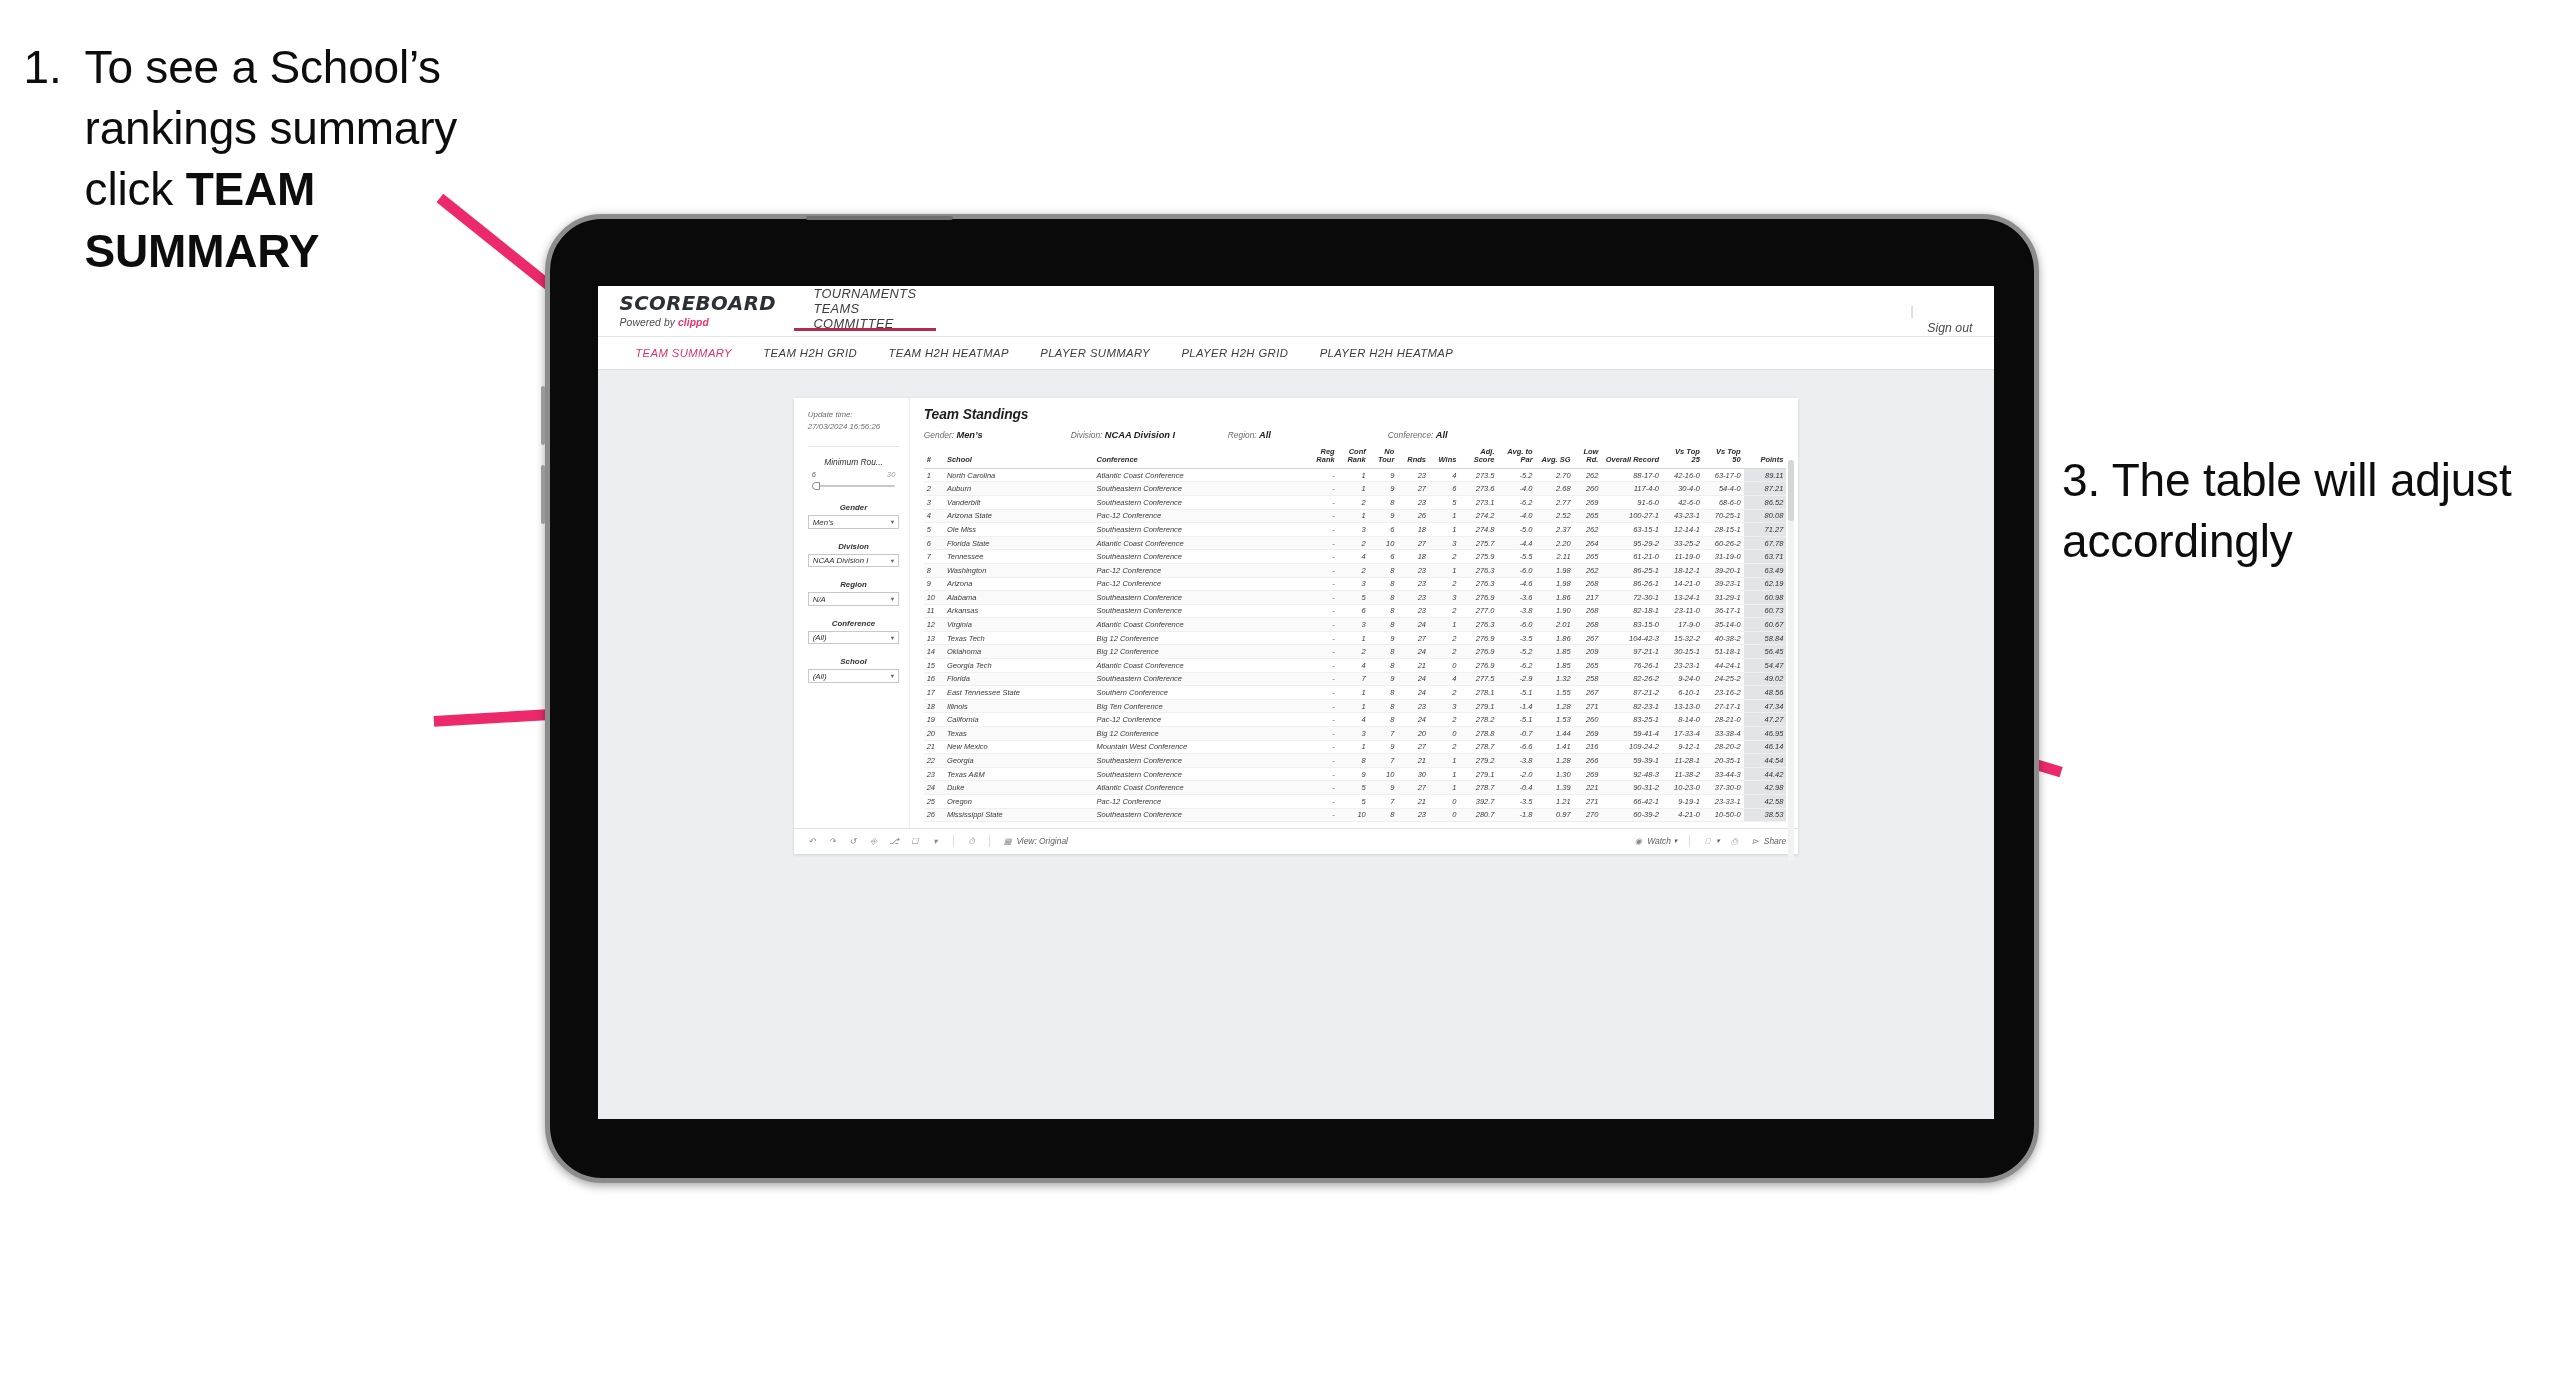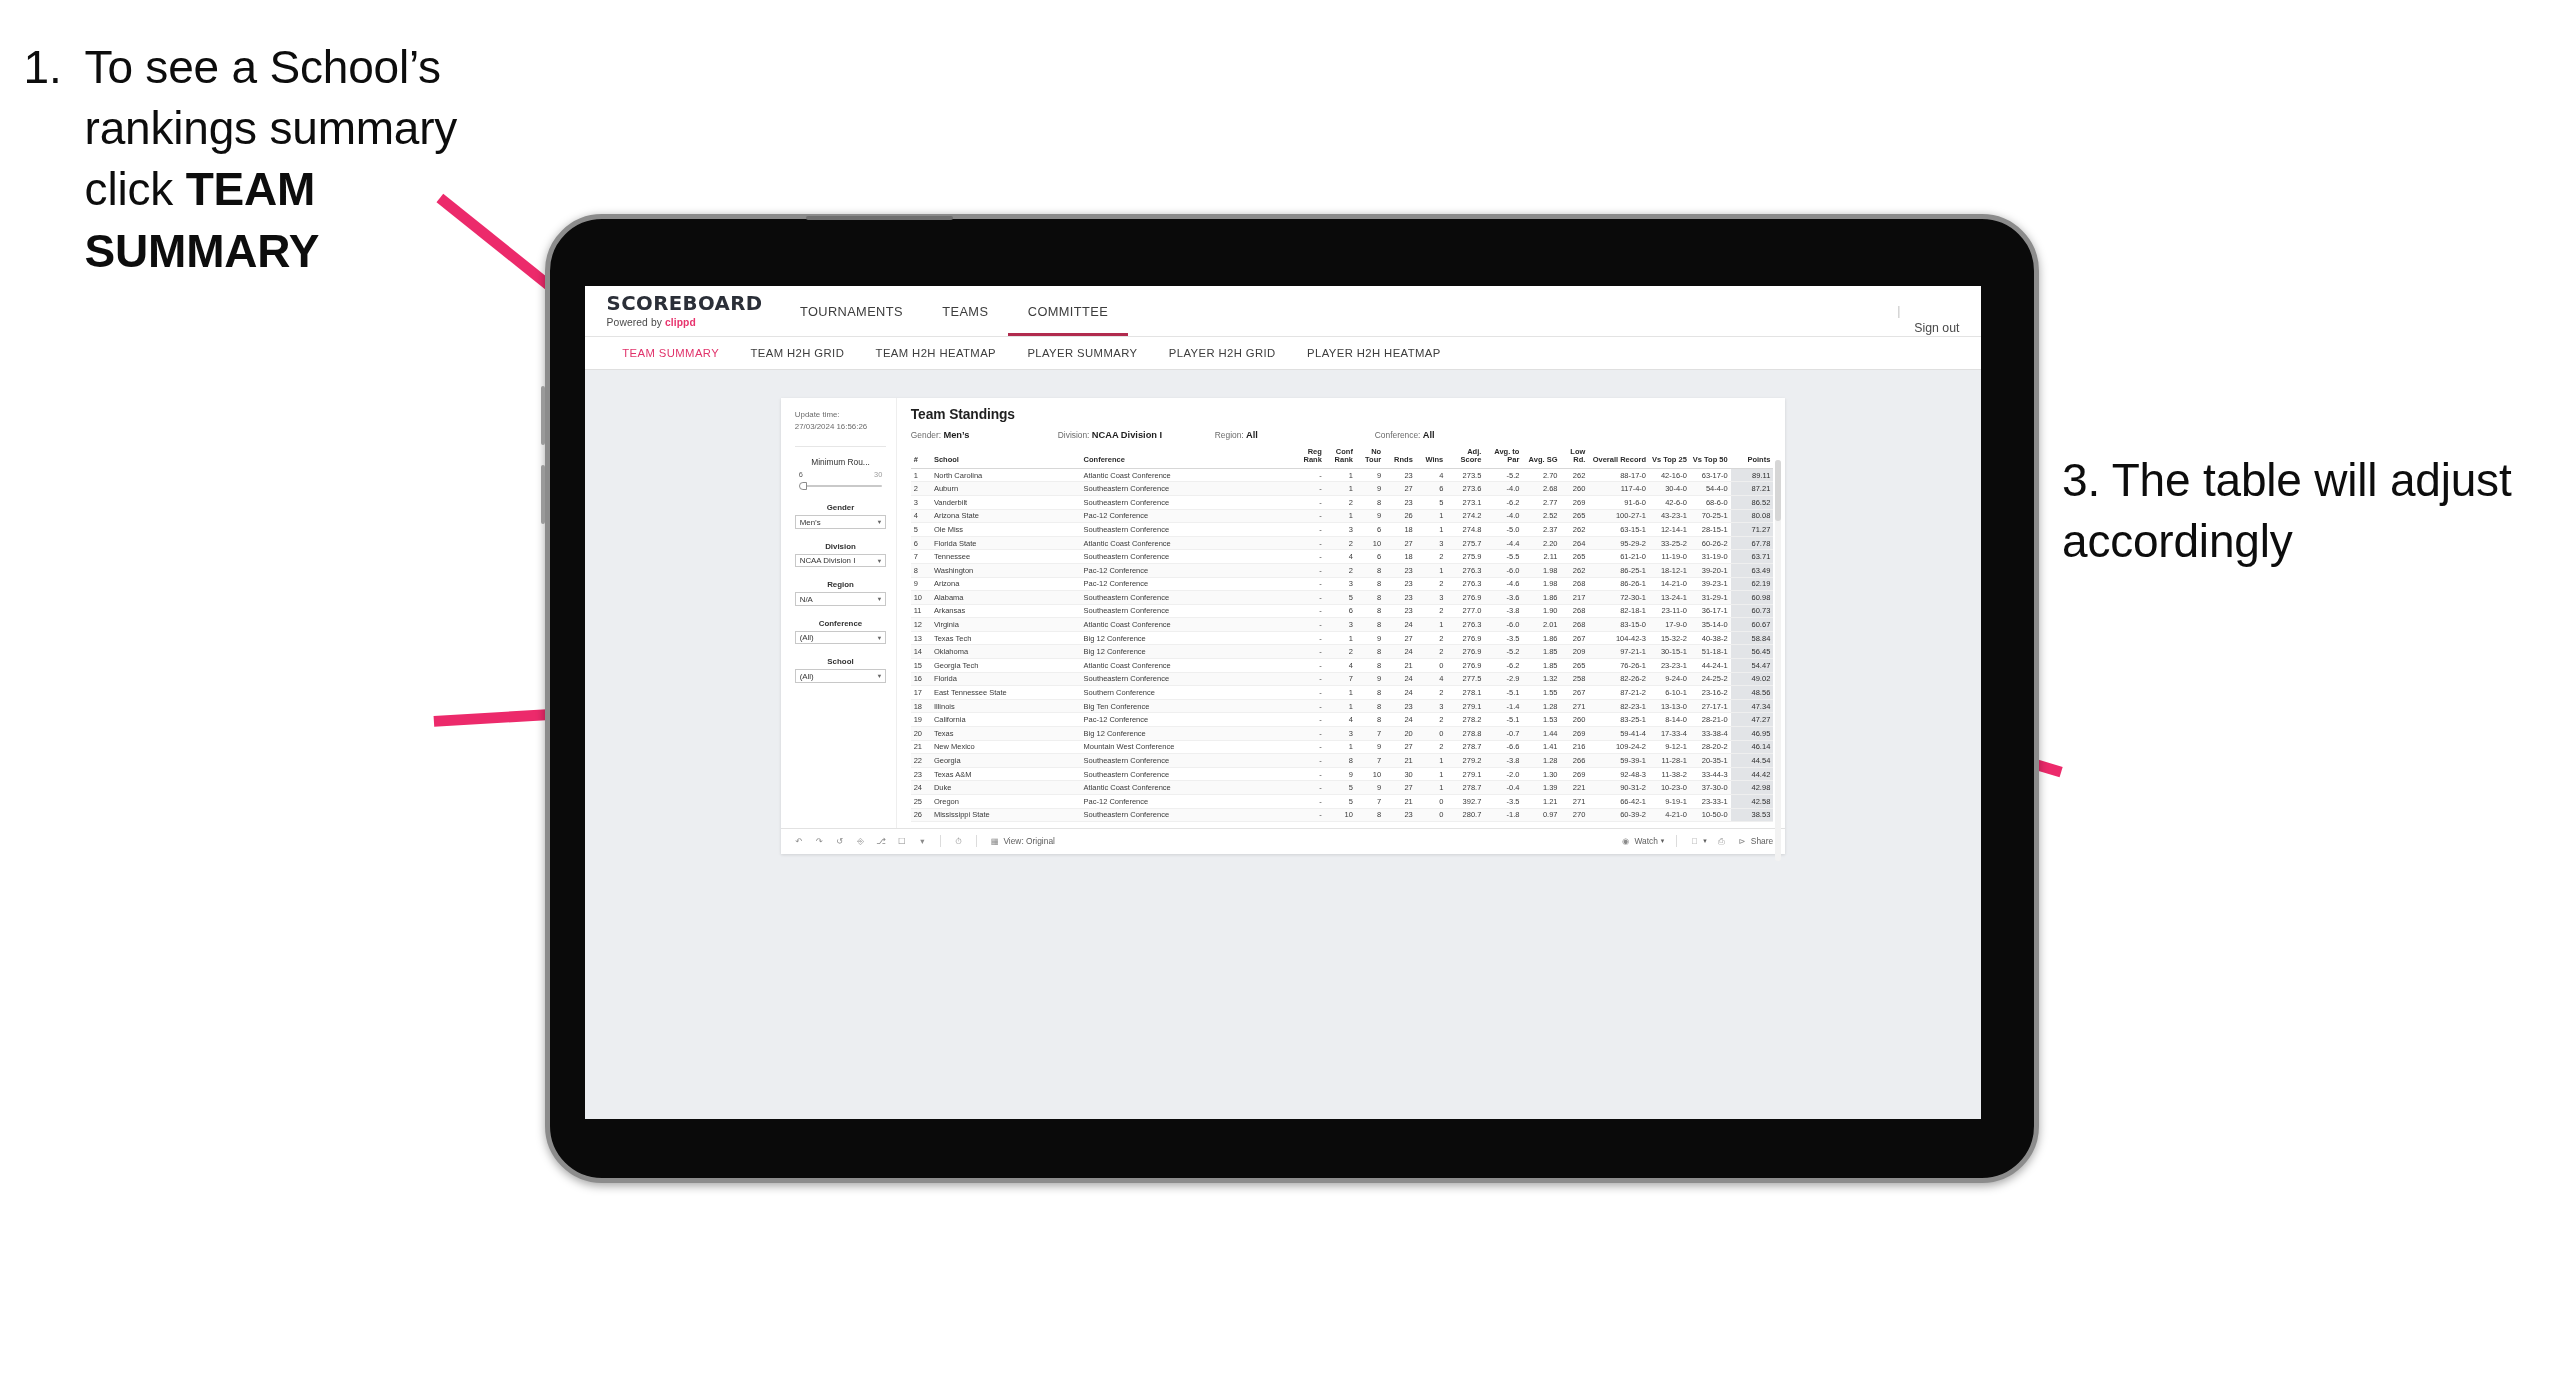--- a/index.html
+++ b/index.html
@@ -43,38 +43,38 @@
   #tablet .speaker {
     position:absolute; top:-2.9px; left:256px; width:147px; height:3.9px;
     background:#6f6f6f; border-radius:2px;
   }
   #tablet .sidebtn {
     position:absolute; left:-8.8px; width:3.9px; background:#9a9a9a; border-radius:2px;
   }
 
   
   #screen {
-    position:absolute; left:35px; top:67px; width:1396px; height:833px;
-    background:#eceef1; overflow:hidden;
+    position:absolute; left:48px; top:67px; width:1396px; height:833px;
+    background:#eceef1; overflow:hidden;font-style:italic;
   }
 
   
   .app-topbar {
     height:51px; background:#ffffff; display:flex; align-items:stretch;
     border-bottom:1px solid #e3e3e3; position:relative;
   }
   .brand { display:flex; flex-direction:column; justify-content:center; padding:0 17.7px 0 21.6px; }
   .brand-name {
     font-family:"DejaVu Sans", sans-serif; font-weight:700; font-size:19.7px;
     color:#2b2f38; letter-spacing:0.4px; line-height:1;
   }
   .brand-sub { font-size:10.3px; color:#4a4a4a; margin-top:2.9px; letter-spacing:0.1px; }
   .brand-sub .pink { color:#e8336d; font-weight:700; }
 
-  .topnav { display:flex; align-items:stretch; }
+  .topnav { display:flex; align-items:stretch;flex-direction:column; }
   .topnav-item {
     display:flex; align-items:center; padding:0 19.7px; font-size:12.8px;
     color:#3d3d3d; letter-spacing:0.4px; cursor:pointer; position:relative;
   }
   .topnav-item.active::after {
     content:""; position:absolute; left:0; right:0; bottom:0; height:2.9px; background:#b12b4e;
   }
   .topbar-right {
     margin-left:auto; display:flex; align-items:center; gap:13.8px; padding-right:21.6px;
     font-size:12.3px; color:#4a4a4a;

